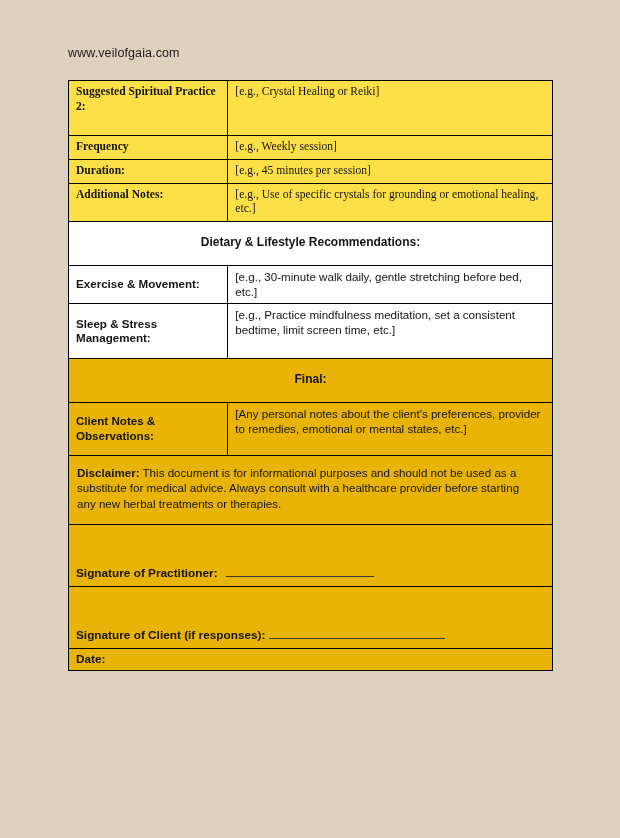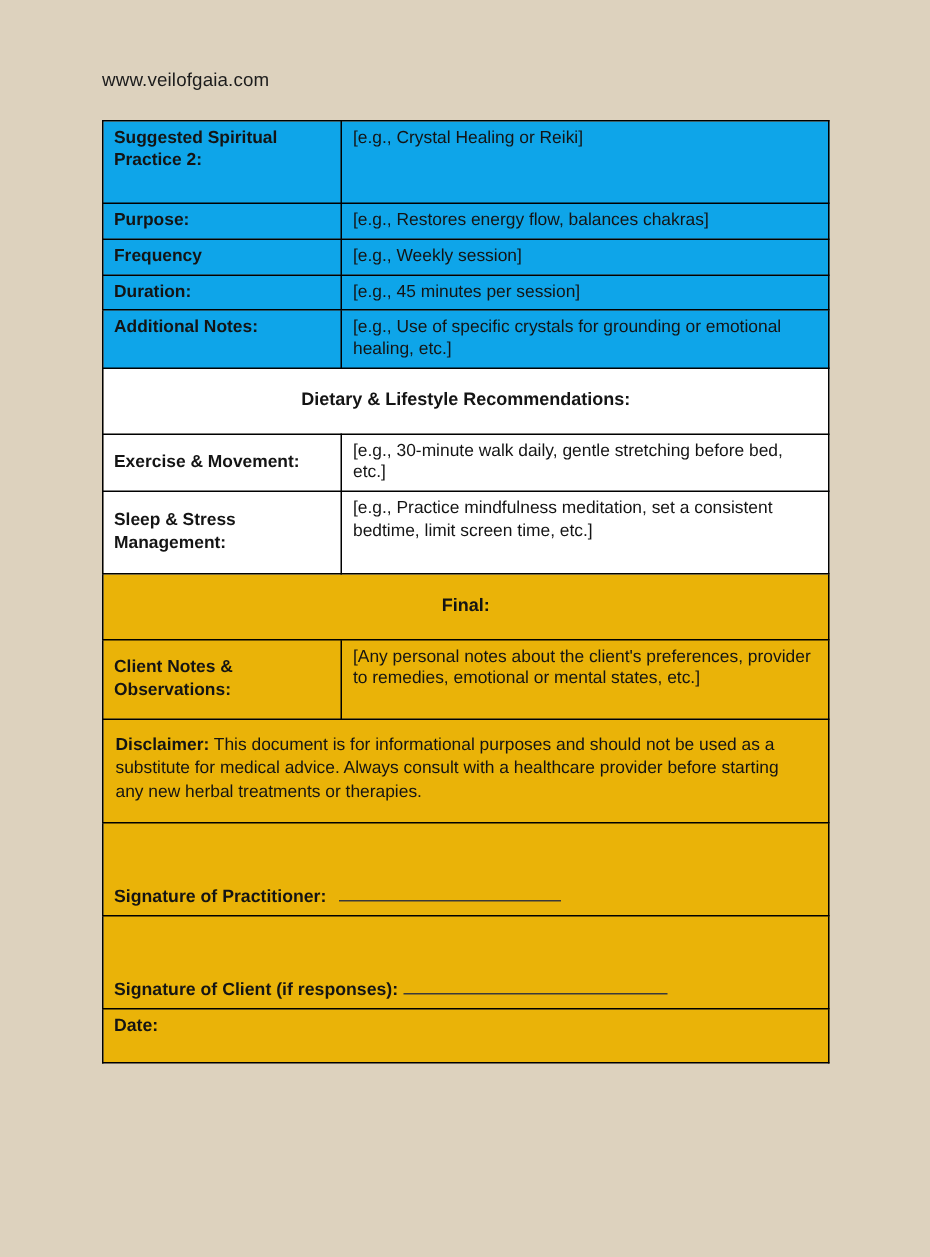--- a/index.html
+++ b/index.html
@@ -44,21 +44,21 @@
     padding: 4px 6px 4px 7px;
     font-size: 11.6px;
     line-height: 1.28;
     vertical-align: top;
     color: #141414;
   }
   .col-label { width: 159px; }
   .col-value { width: 324px; }
 
   
-  .bg-cream  { background: #0ea5e9; }
+  .bg-cream  { background: #fde047; font-family: Liberation Serif, serif; }
   .bg-blue   { background: #ffffff; }
   .bg-green  { background: #eab308; }
 
   td.label-cell {
     font-weight: bold;
     vertical-align: middle;
   }
   td.label-cell.top-align { vertical-align: top; }
   td.value-cell { vertical-align: top; }
 
@@ -90,21 +90,21 @@
     border-bottom: 1.2px solid #3a3a3a;
     height: 0.85em;
     vertical-align: baseline;
   }
   .rule-practitioner { width: 148px; margin-left: 8px; }
   .rule-client { width: 176px; margin-left: 4px; }
   td.date-cell {
     font-weight: bold;
     font-size: 11.8px;
     padding-top: 3px;
-    padding-bottom: 17px;
+    padding-bottom: 3px;
     vertical-align: middle;
   }
   .nowrap-line { display: block; }
 </style>
 </head>
 <body>
 
 <div class="page">
 
   <div class="site-url">www.veilofgaia.com</div>
@@ -114,24 +114,20 @@
       <col class="col-label">
       <col class="col-value">
     </colgroup>
     <tbody>
 
       <tr>
         <td class="bg-cream label-cell top-align" style="height:46px;">Suggested Spiritual Practice 2:</td>
         <td class="bg-cream value-cell">[e.g., Crystal Healing or Reiki]</td>
       </tr>
 
-      <tr>
-        <td class="bg-cream label-cell">Purpose:</td>
-        <td class="bg-cream value-cell">[e.g., Restores energy flow, balances chakras]</td>
-      </tr>
 
       <tr>
         <td class="bg-cream label-cell">Frequency</td>
         <td class="bg-cream value-cell">[e.g., Weekly session]</td>
       </tr>
 
       <tr>
         <td class="bg-cream label-cell">Duration:</td>
         <td class="bg-cream value-cell">[e.g., 45 minutes per session]</td>
       </tr>

